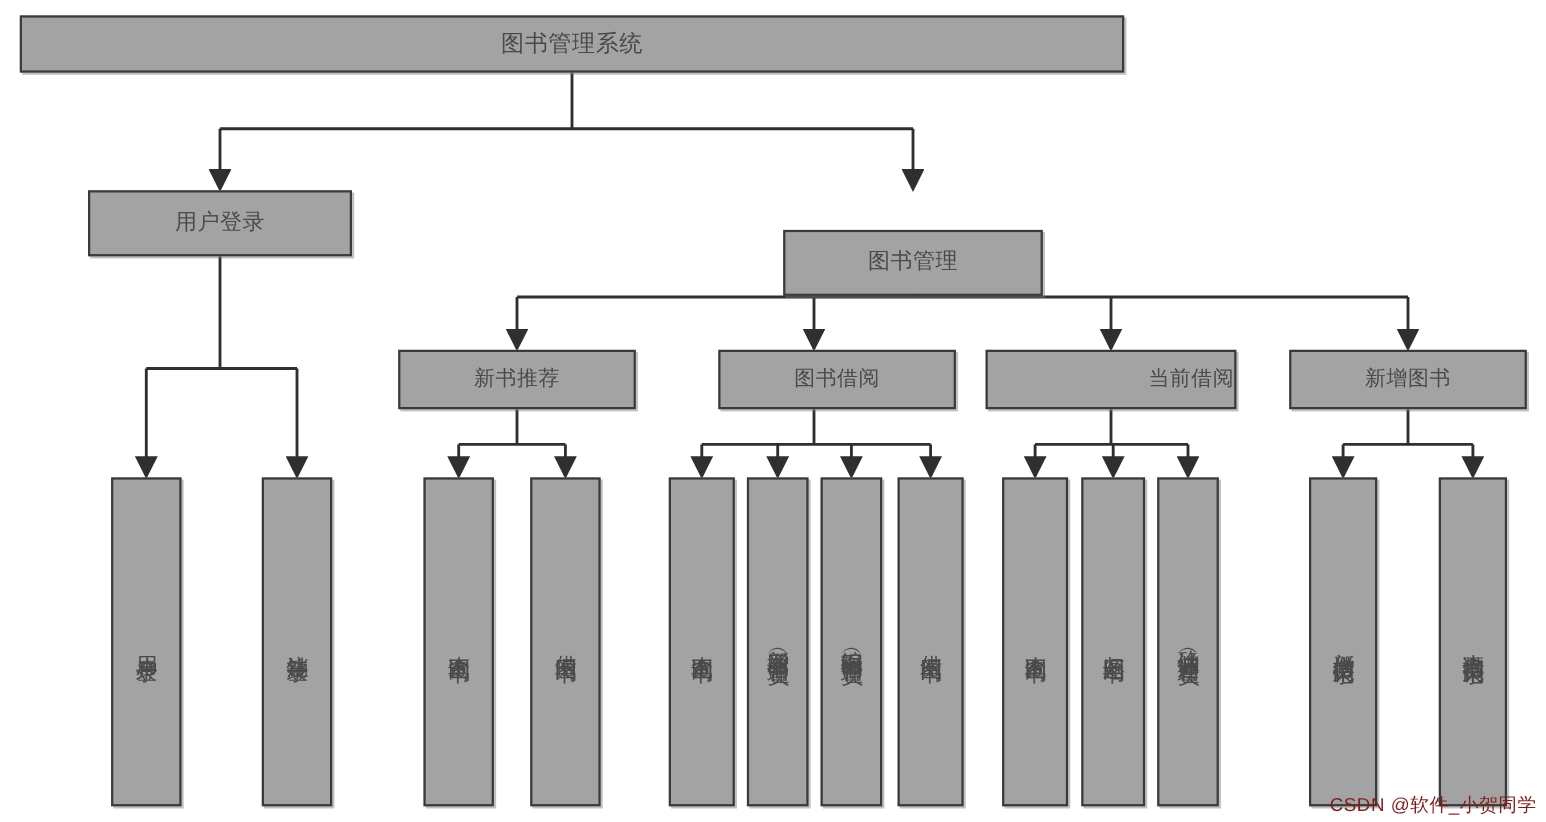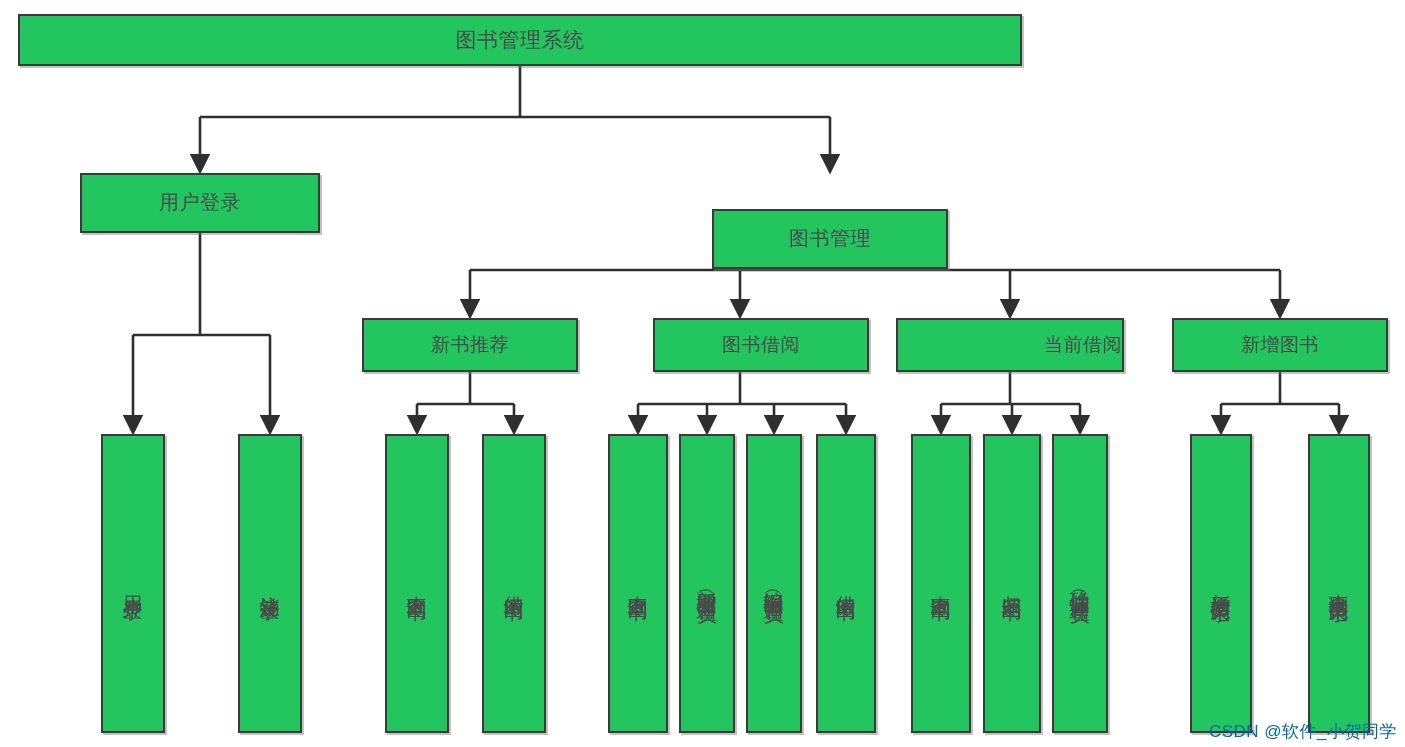--- a/index.html
+++ b/index.html
@@ -23,21 +23,21 @@
     position: absolute;
     left: 0;
     top: 0;
     width: 1405px;
     height: 747px;
     pointer-events: none;
   }
   .node {
     position: absolute;
     box-sizing: border-box;
-    background: #22c55e;
+    background: #a3a3a3;
     border: 2px solid #3a3a3a;
     box-shadow: 2px 2px 0 rgba(120,120,120,0.45);
     display: flex;
     align-items: center;
     justify-content: center;
     z-index: 2;
   }
   .node .label {
     color: #4a4a4a;
     letter-spacing: 0.5px;
@@ -62,21 +62,21 @@
   }
   .node.leaf.centered {
     align-items: center;
     padding-top: 0;
   }
   #watermark {
     position: absolute;
     right: 8px;
     bottom: 4px;
     font-size: 17px;
-    color: #0369a1;
+    color: #7f1d1d;
     letter-spacing: 0.5px;
     z-index: 5;
     white-space: nowrap;
   }
 </style>
 </head>
 <body>
 
 <div id="canvas">
 

